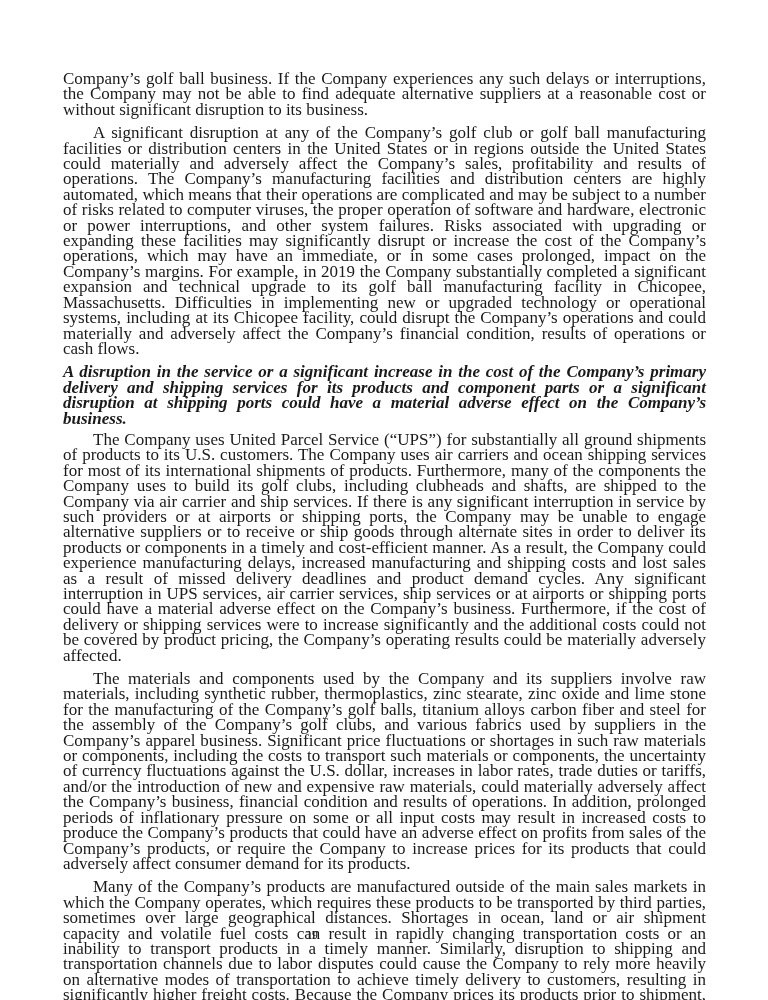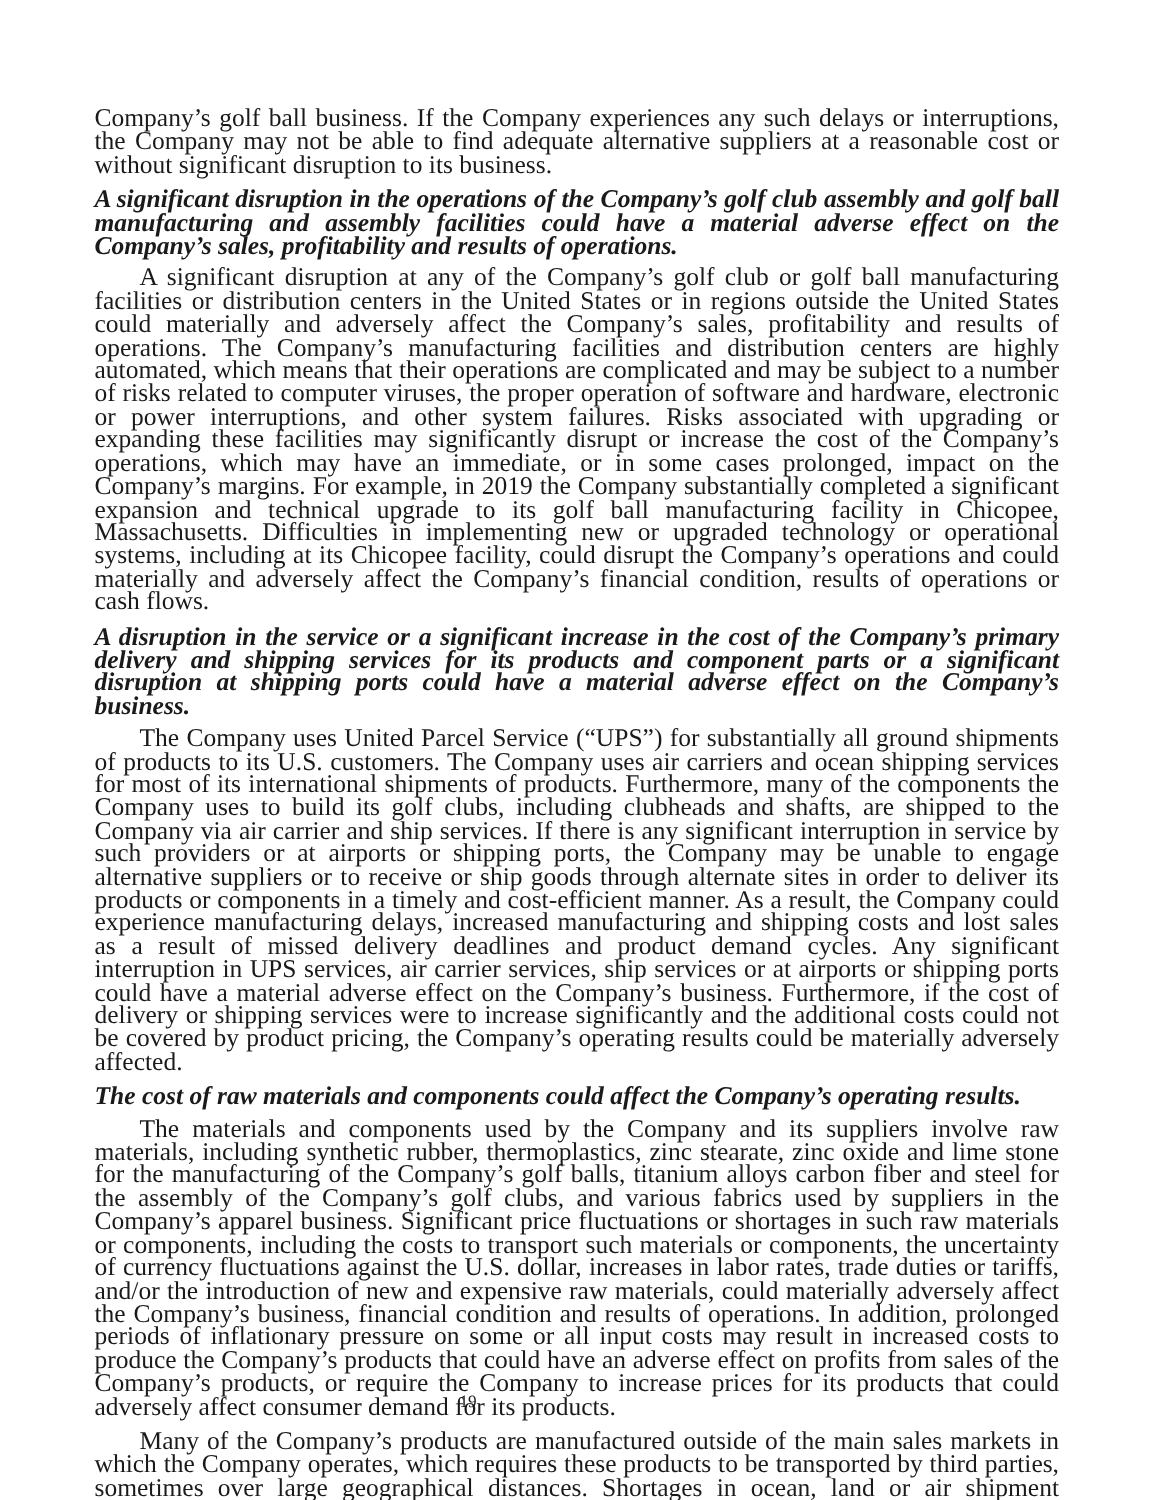--- a/index.html
+++ b/index.html
@@ -32,22 +32,20 @@
     font-family: "Liberation Serif", "DejaVu Serif", serif;
     font-size: 11.5px;
     color: #1a1a1a;
   }
 </style>
 </head>
 <body>
 
 <div class="page">
   <p class="para">Company’s golf ball business. If the Company experiences any such delays or interruptions, the Company may not be able to find adequate alternative suppliers at a reasonable cost or without significant disruption to its business.</p>
-  <p class="heading">A significant disruption in the operations of the Company’s golf club assembly and golf ball manufacturing and assembly facilities could have a material adverse effect on the Company’s sales, profitability and results of operations.</p>
   <p class="para indent">A significant disruption at any of the Company’s golf club or golf ball manufacturing facilities or distribution centers in the United States or in regions outside the United States could materially and adversely affect the Company’s sales, profitability and results of operations. The Company’s manufacturing facilities and distribution centers are highly automated, which means that their operations are complicated and may be subject to a number of risks related to computer viruses, the proper operation of software and hardware, electronic or power interruptions, and other system failures. Risks associated with upgrading or expanding these facilities may significantly disrupt or increase the cost of the Company’s operations, which may have an immediate, or in some cases prolonged, impact on the Company’s margins. For example, in 2019 the Company substantially completed a significant expansion and technical upgrade to its golf ball manufacturing facility in Chicopee, Massachusetts. Difficulties in implementing new or upgraded technology or operational systems, including at its Chicopee facility, could disrupt the Company’s operations and could materially and adversely affect the Company’s financial condition, results of operations or cash flows.</p>
   <p class="heading">A disruption in the service or a significant increase in the cost of the Company’s primary delivery and shipping services for its products and component parts or a significant disruption at shipping ports could have a material adverse effect on the Company’s business.</p>
   <p class="para indent">The Company uses United Parcel Service (“UPS”) for substantially all ground shipments of products to its U.S. customers. The Company uses air carriers and ocean shipping services for most of its international shipments of products. Furthermore, many of the components the Company uses to build its golf clubs, including clubheads and shafts, are shipped to the Company via air carrier and ship services. If there is any significant interruption in service by such providers or at airports or shipping ports, the Company may be unable to engage alternative suppliers or to receive or ship goods through alternate sites in order to deliver its products or components in a timely and cost-efficient manner. As a result, the Company could experience manufacturing delays, increased manufacturing and shipping costs and lost sales as a result of missed delivery deadlines and product demand cycles. Any significant interruption in UPS services, air carrier services, ship services or at airports or shipping ports could have a material adverse effect on the Company’s business. Furthermore, if the cost of delivery or shipping services were to increase significantly and the additional costs could not be covered by product pricing, the Company’s operating results could be materially adversely affected.</p>
-  <p class="heading">The cost of raw materials and components could affect the Company’s operating results.</p>
   <p class="para indent">The materials and components used by the Company and its suppliers involve raw materials, including synthetic rubber, thermoplastics, zinc stearate, zinc oxide and lime stone for the manufacturing of the Company’s golf balls, titanium alloys carbon fiber and steel for the assembly of the Company’s golf clubs, and various fabrics used by suppliers in the Company’s apparel business. Significant price fluctuations or shortages in such raw materials or components, including the costs to transport such materials or components, the uncertainty of currency fluctuations against the U.S. dollar, increases in labor rates, trade duties or tariffs, and/or the introduction of new and expensive raw materials, could materially adversely affect the Company’s business, financial condition and results of operations.  In addition, prolonged periods of inflationary pressure on some or all input costs may result in increased costs to produce the Company’s products that could have an adverse effect on profits from sales of the Company’s products, or require the Company to increase prices for its products that could adversely affect consumer demand for its products.</p>
   <p class="para indent">Many of the Company’s products are manufactured outside of the main sales markets in which the Company operates, which requires these products to be transported by third parties, sometimes over large geographical distances. Shortages in ocean, land or air shipment capacity and volatile fuel costs can result in rapidly changing transportation costs or an inability to transport products in a timely manner. Similarly, disruption to shipping and transportation channels due to labor disputes could cause the Company to rely more heavily on alternative modes of transportation to achieve timely delivery to customers, resulting in significantly higher freight costs. Because the Company prices its products prior to shipment, and as changes in transportation and other costs may be difficult to predict, the Company may not be able to pass all or any portion of these higher costs on to its customers or adjust its pricing structure in a timely manner in order to remain competitive, either of which could have a material adverse effect on the Company’s business, financial condition and results of operations.</p>
 </div>
 
 <div class="page-number">19</div>
 
 </body></html>

